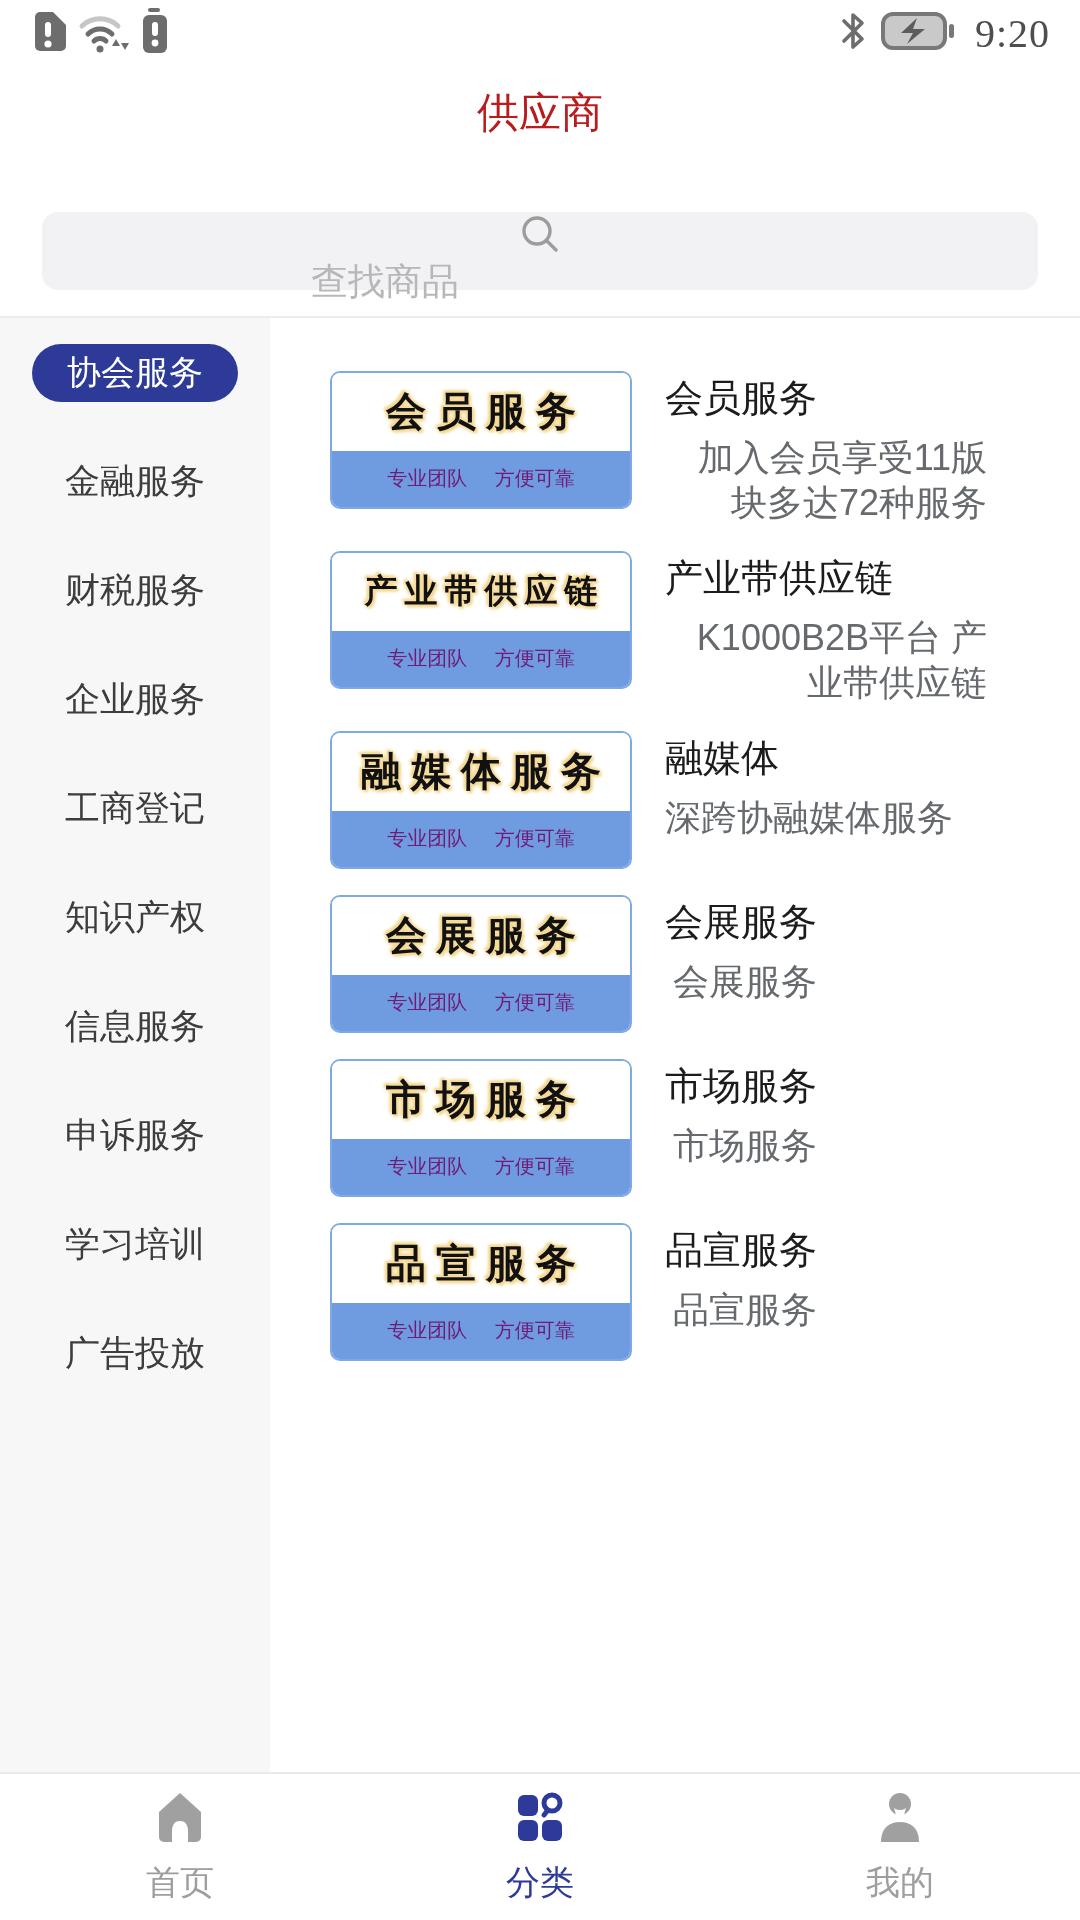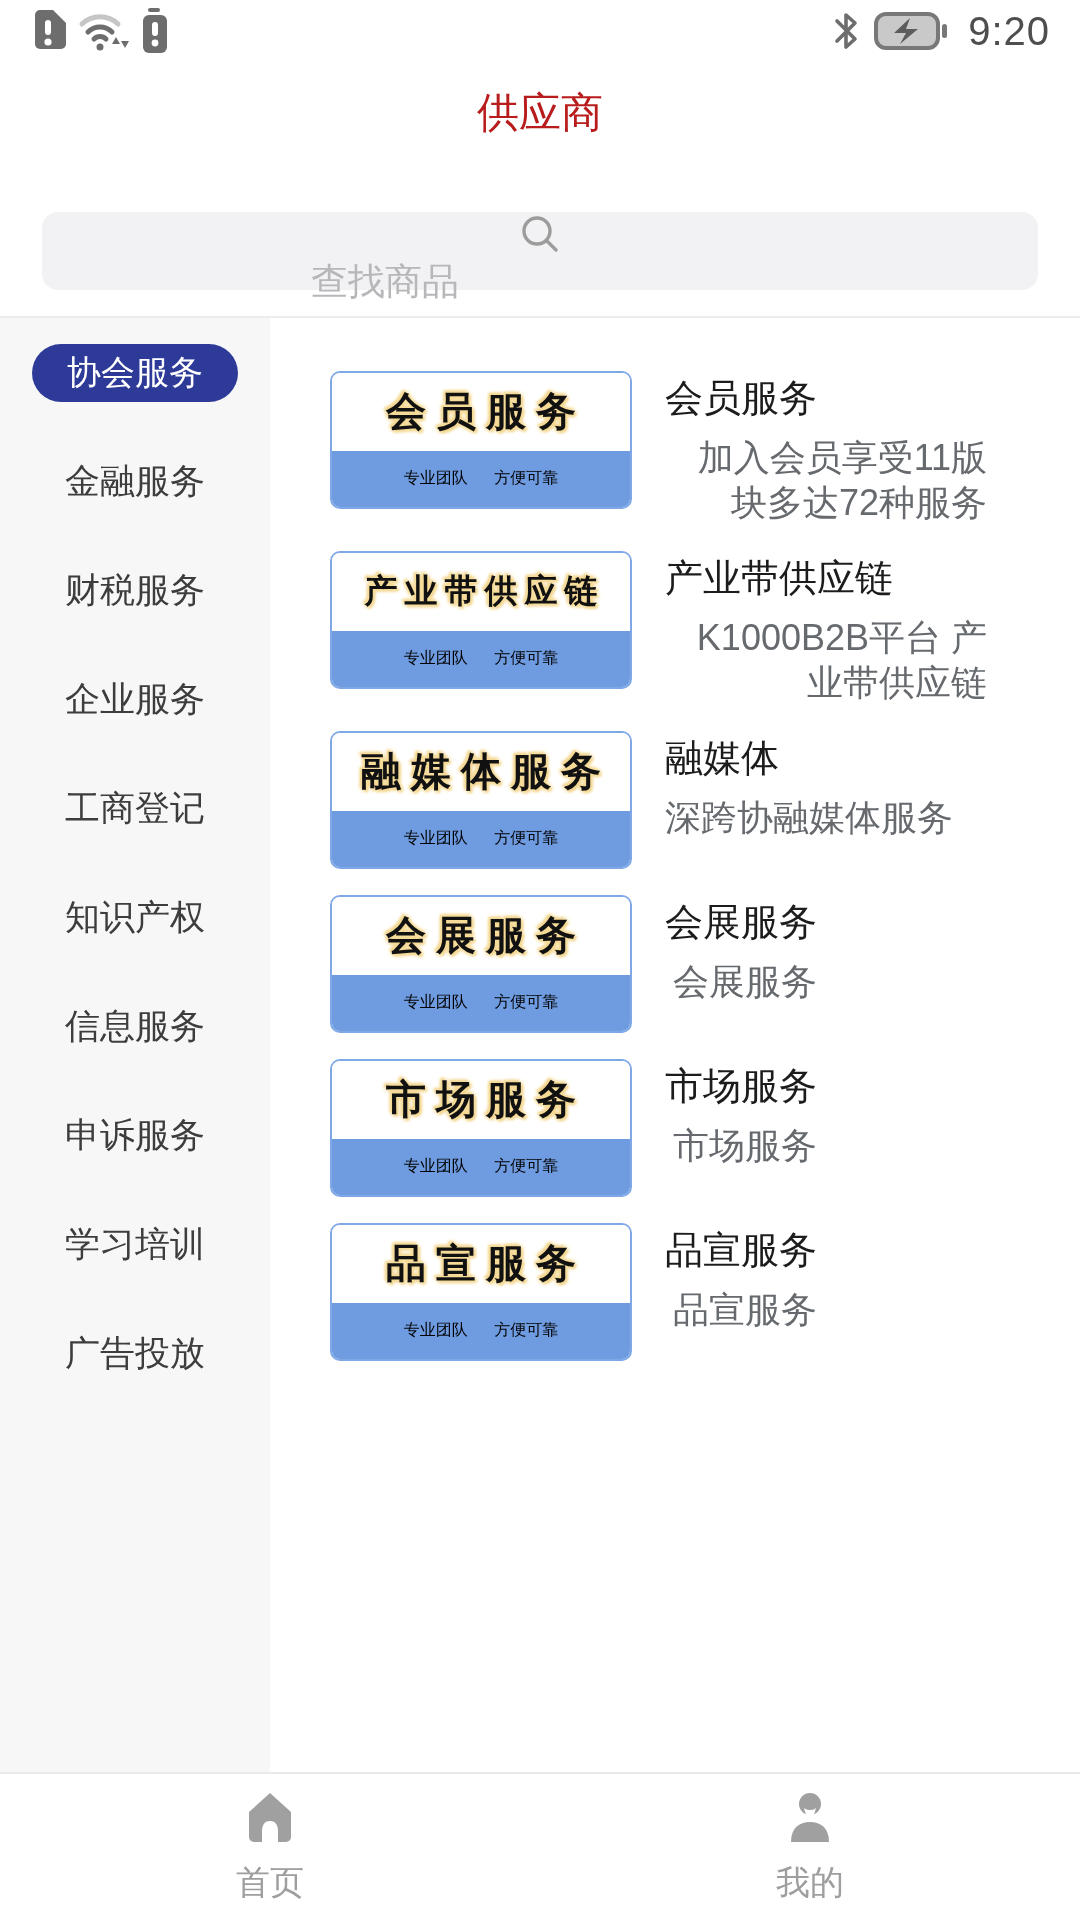--- a/index.html
+++ b/index.html
@@ -7,21 +7,21 @@
     width:1080px;height:1920px;background:#ffffff;
     font-family:"Liberation Sans","DejaVu Sans",sans-serif;
     position:relative;overflow:hidden;
     -webkit-font-smoothing:antialiased;
   }
   
   .status-bar{
     height:60px;display:flex;align-items:center;justify-content:space-between;
     padding:6px 30px 0 30px;box-sizing:border-box;
   }
-  .sb-group{display:flex;align-items:flex-start;gap:12px;}
+  .sb-group{display:flex;align-items:flex-end;gap:12px;font-family:Liberation Serif, serif;}
   .sb-time{font-size:40px;color:#4e4e4e;letter-spacing:1px;margin-left:6px;}
   
   .tab-bar{
     padding-top:24px;height:84px;display:flex;justify-content:center;gap:92px;
   }
   .tab{display:flex;flex-direction:column;align-items:center;cursor:pointer;}
   .tab-label{font-size:42px;line-height:58px;color:#b91c1c;font-weight:500;}
   .tab.active .tab-label{color:#141414;}
   .tab-underline{width:100px;height:12px;border-radius:7px;margin-top:14px;background:transparent;}
   .tab.active .tab-underline{background:#2d3a99;}
@@ -58,21 +58,21 @@
     overflow:hidden;background:#ffffff;flex-shrink:0;display:flex;flex-direction:column;
   }
   .thumb-top{height:58%;display:flex;align-items:center;justify-content:center;background:#ffffff;}
   .thumb-title{
     font-size:40px;font-weight:800;color:#111;letter-spacing:10px;text-indent:10px;
     text-shadow:0 0 5px #f7dd9d,0 0 5px #f7dd9d,2px 2px 3px #eecb74,-2px -2px 3px #eecb74;
     white-space:nowrap;
   }
   .thumb-title.long{font-size:33px;letter-spacing:7px;text-indent:7px;}
   .thumb-bottom{height:42%;background:#6f9ce1;display:flex;align-items:center;justify-content:center;}
-  .thumb-sub{font-size:16px;color:#000000;word-spacing:22px;white-space:nowrap;}
+  .thumb-sub{font-size:20px;color:#701a75;word-spacing:22px;white-space:nowrap;}
   .card-info{margin-left:33px;padding-top:2px;}
   .card-title{font-size:38px;color:#1c1c1c;line-height:50px;}
   .card-desc{font-size:36px;color:#666a6e;line-height:45px;max-width:322px;margin-top:12px;word-break:break-all;text-align:right;}
   
   .bottom-nav{
     position:absolute;left:0;bottom:0;width:1080px;height:146px;
     border-top:2px solid #eaeaea;background:#fff;display:flex;
   }
   .nav-item{flex:1;display:flex;flex-direction:column;align-items:center;justify-content:center;gap:10px;cursor:pointer;text-align:center;}
   .nav-label{font-size:34px;color:#9e9e9e;}
@@ -284,20 +284,32 @@
 <div class="bottom-nav">
   <div class="nav-item">
     <span>
       <svg width="58" height="58" viewBox="0 0 58 58">
           <path d="M29 5 L50 24 V49 a5 5 0 0 1 -5 5 H13 a5 5 0 0 1 -5 -5 V24 Z" fill="#a0a0a0"></path>
           <path d="M29 33 c-6 0 -8 5 -8 10 v11 h16 v-11 c0 -5 -2 -10 -8 -10 z" fill="#ffffff"></path>
         </svg>
     </span>
     <span class="nav-label">首页</span>
   </div>
+  <div class="nav-item active">
+    <span>
+      <svg width="58" height="58" viewBox="0 0 58 58">
+        <rect x="7" y="7" width="20" height="21" rx="6" fill="#2d3a99"></rect>
+        <rect x="7" y="32" width="20" height="21" rx="6" fill="#2d3a99"></rect>
+        <rect x="31" y="32" width="20" height="21" rx="6" fill="#2d3a99"></rect>
+        <circle cx="41" cy="15" r="8" fill="none" stroke="#2d3a99" stroke-width="5"></circle>
+        <line x1="37" y1="22" x2="33" y2="27" stroke="#2d3a99" stroke-width="5" stroke-linecap="round"></line>
+      </svg>
+    </span>
+    <span class="nav-label">分类</span>
+  </div>
   <div class="nav-item">
     <span>
       <svg width="58" height="58" viewBox="0 0 58 58">
           <circle cx="29" cy="16" r="11" fill="#a0a0a0"></circle>
           <path d="M29 22 c4 0 6 -2 6 -2 l-2 7 h-8 l-2 -7 s2 2 6 2 z" fill="#ffffff"></path>
           <path d="M10 54 c0 -14 8 -20 19 -20 s19 6 19 20 z" fill="#a0a0a0"></path>
         </svg>
     </span>
     <span class="nav-label">我的</span>
   </div>

